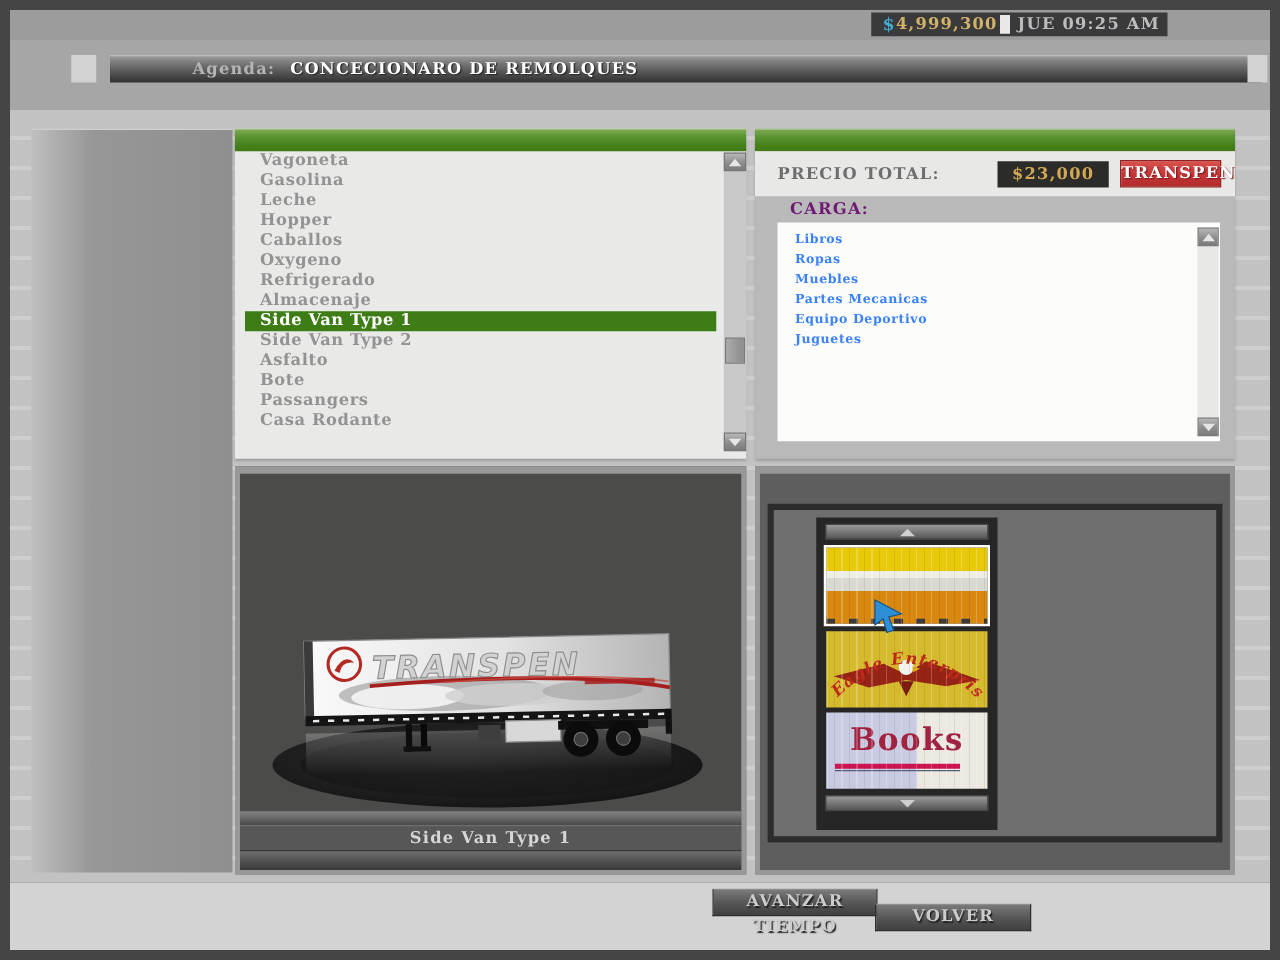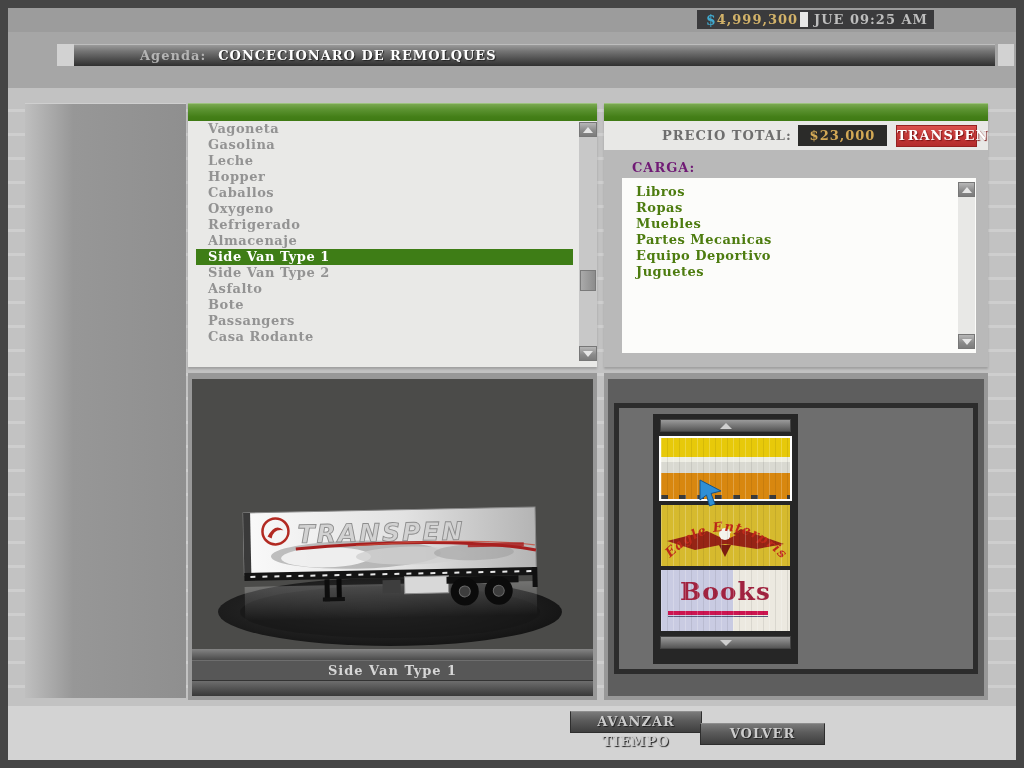--- a/index.html
+++ b/index.html
@@ -21,21 +21,21 @@
   .money-left { width:103px; height:100%; display:flex; align-items:center; }
   .dollar { margin-left:9px; color:#41aacf; font-size:14px; }
   .amount { margin-left:auto; margin-right:7px; color:#d2b269; }
   .money-divider { width:8px; height:15px; background:#e8e8e8; }
   .money-right { flex:1; text-align:center; color:#bdbdbd; }
 
   
   .agenda-cap { position:absolute; top:36px; height:22px; background:#d2d2d2; }
   .agenda-cap.left { left:49px; width:20px; }
   .agenda-cap.right { left:990px; width:16px; }
-  .agenda-bar { position:absolute; left:66px; top:36px; width:921px; height:22px;
+  .agenda-bar { position:absolute; left:80px; top:36px; width:921px; height:22px;
                 background:linear-gradient(180deg,#9a9a9a 0,#747474 30%,#4a4a4a 72%,#303030 100%);
                 border-top:1px solid #bdbdbd; display:flex; align-items:center;
                 padding-left:66px; font-size:13px; letter-spacing:1px; }
   .agenda-label { color:#b4b4b4; margin-right:12px; }
   .agenda-title { color:#ffffff; text-shadow:1px 1px 1px #222; }
 
   
   .left-column { position:absolute; left:17px; top:95px; width:161px; height:595px;
                  background:linear-gradient(90deg,#bfbfbf 0,#979797 30%,#8f8f8f 100%);
                  border-top:1px solid #cfcfcf; }
@@ -61,32 +61,32 @@
             border:1px solid #777; display:flex; align-items:center; justify-content:center; }
   .sb-btn.up { top:0; } .sb-btn.down { bottom:0; }
   .tri-up   { width:0; height:0; border-left:5px solid transparent; border-right:5px solid transparent; border-bottom:6px solid #e6e6e6; }
   .tri-down { width:0; height:0; border-left:5px solid transparent; border-right:5px solid transparent; border-top:6px solid #e6e6e6; }
   .sb-thumb { position:absolute; left:1px; width:16px; height:21px; top:62%;
               background:linear-gradient(90deg,#aaaaaa,#8c8c8c); border:1px solid #7a7a7a; }
 
   
   .panel-buy { position:absolute; left:596px; top:95px; width:384px; height:264px; background:#b9b9b9;
                box-shadow:0 2px 2px rgba(0,0,0,.18); }
-  .price-row { height:29px; background:#e8e8e6; display:flex; align-items:center;padding-left:40px; }
+  .price-row { height:36px; background:#e8e8e6; display:flex; align-items:center; }
   .price-label { margin-left:18px; font-size:13px; letter-spacing:1px; color:#6e6e6e; }
   .price-box { margin-left:auto; width:89px; height:21px; background:#2b2b29; color:#d2a855;
                font-size:13px; letter-spacing:1px; text-align:center; line-height:21px; }
   .buy-btn { margin-left:9px; margin-right:11px; width:81px; height:22px; border:1px solid #952222;
              background:linear-gradient(180deg,#da524e 0,#c33636 55%,#b42c2c 100%);
              color:#ffffff; font-size:13px; letter-spacing:1px; text-align:center; line-height:20px;
              text-shadow:1px 1px 1px #7a1414; cursor:pointer; }
   .cargo-label { position:absolute; left:28px; top:57px; font-size:13px; letter-spacing:1px; color:#701a75; }
   .cargo-box { position:absolute; left:18px; top:75px; right:12px; bottom:14px; background:#fcfcfa; }
   .cargo-items { padding:6px 0 0 14px; }
-  .cargo-item { height:16px; line-height:16px; font-size:13px; letter-spacing:.5px; color:#4d7c0f; cursor:default; }
+  .cargo-item { height:16px; line-height:16px; font-size:10px; letter-spacing:.5px; color:#3b82f6; cursor:default; }
   .cargo-box .scrollbar { right:1px; top:4px; bottom:4px; width:17px; background:#e8e8e6; }
 
   
   .panel-preview { position:absolute; left:180px; top:365px; width:409px; height:327px;
                    border:4px solid #989898; border-top-width:6px; background:#4b4b49; }
   .caption-stack { position:absolute; left:0; right:0; bottom:0; }
   .cap-bar-top { height:11px; background:linear-gradient(180deg,#848484 0,#4a4a4a 100%); }
   .cap-bar-text { height:21px; background:#575757; border-top:1px solid #6e6e6e; border-bottom:1px solid #333;
                   text-align:center; line-height:20px; font-size:13px; letter-spacing:1px; color:#d6d6d6; }
   .cap-bar-bottom { height:15px; background:linear-gradient(180deg,#6e6e6e 0,#383838 100%); }

